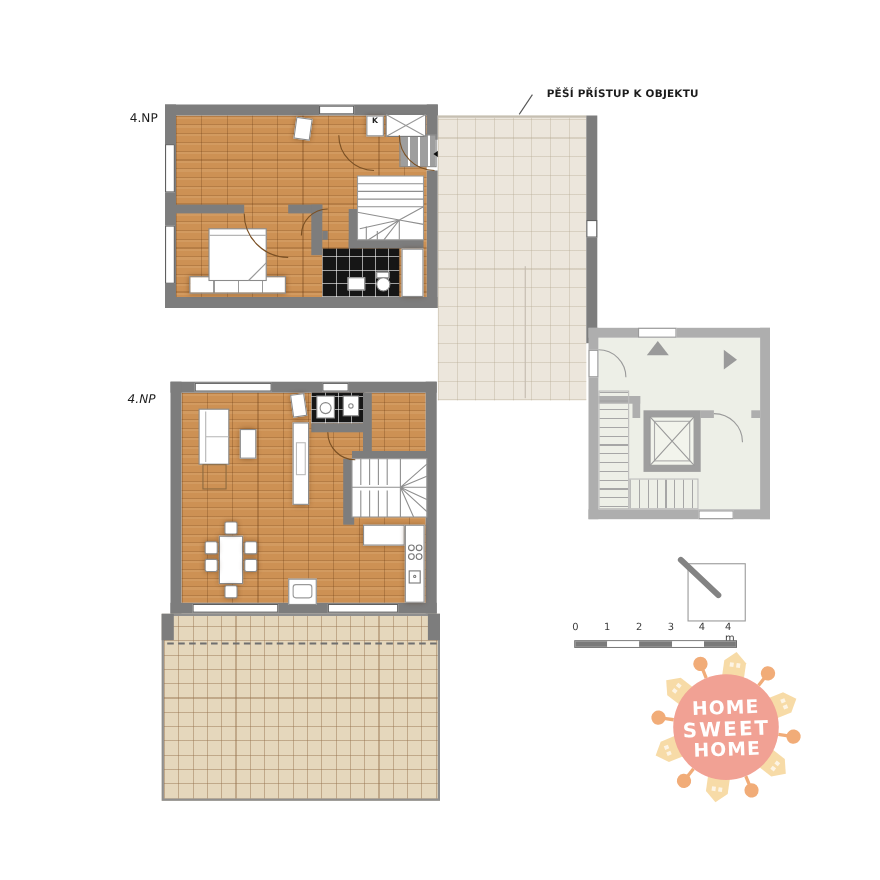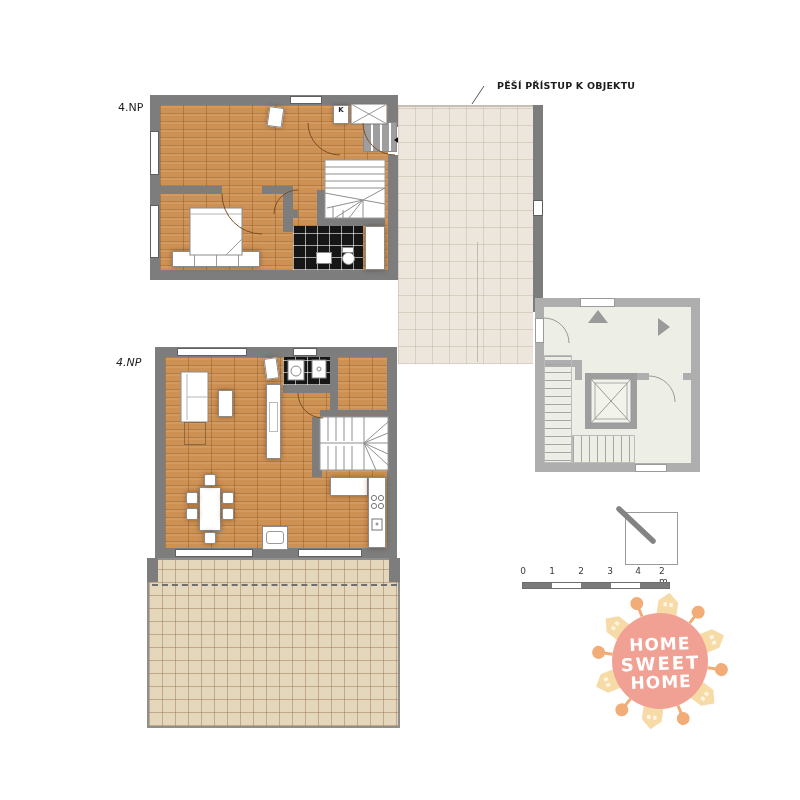--- a/index.html
+++ b/index.html
@@ -271,21 +271,21 @@
   <svg style="left:617px;top:504px;" width="70" height="70" viewBox="0 0 70 70">
     <path d="M2 5 L36 37" stroke="#838383" stroke-width="5.5" stroke-linecap="round" fill="none"></path>
   </svg>
 
   <div class="abs" style="left:518px;top:566px;width:165px;height:28px;">
     <span class="scaletick" style="left:5px;top:0;">0</span>
     <span class="scaletick" style="left:34px;top:0;">1</span>
     <span class="scaletick" style="left:63px;top:0;">2</span>
     <span class="scaletick" style="left:92px;top:0;">3</span>
     <span class="scaletick" style="left:120px;top:0;">4</span>
-    <span class="scaletick" style="left:149px;top:0;">2 m</span>
+    <span class="scaletick" style="left:149px;top:0;">4 m</span>
     <div class="scalebar" style="left:4px;top:16px;">
       <div class="seg-d"></div>
         <div class="seg-l"></div>
         <div class="seg-d"></div>
         <div class="seg-l"></div>
         <div class="seg-d"></div>
     </div>
   </div>
 
   <div class="abs" style="left:583px;top:588px;width:155px;height:150px;opacity:.93;">

